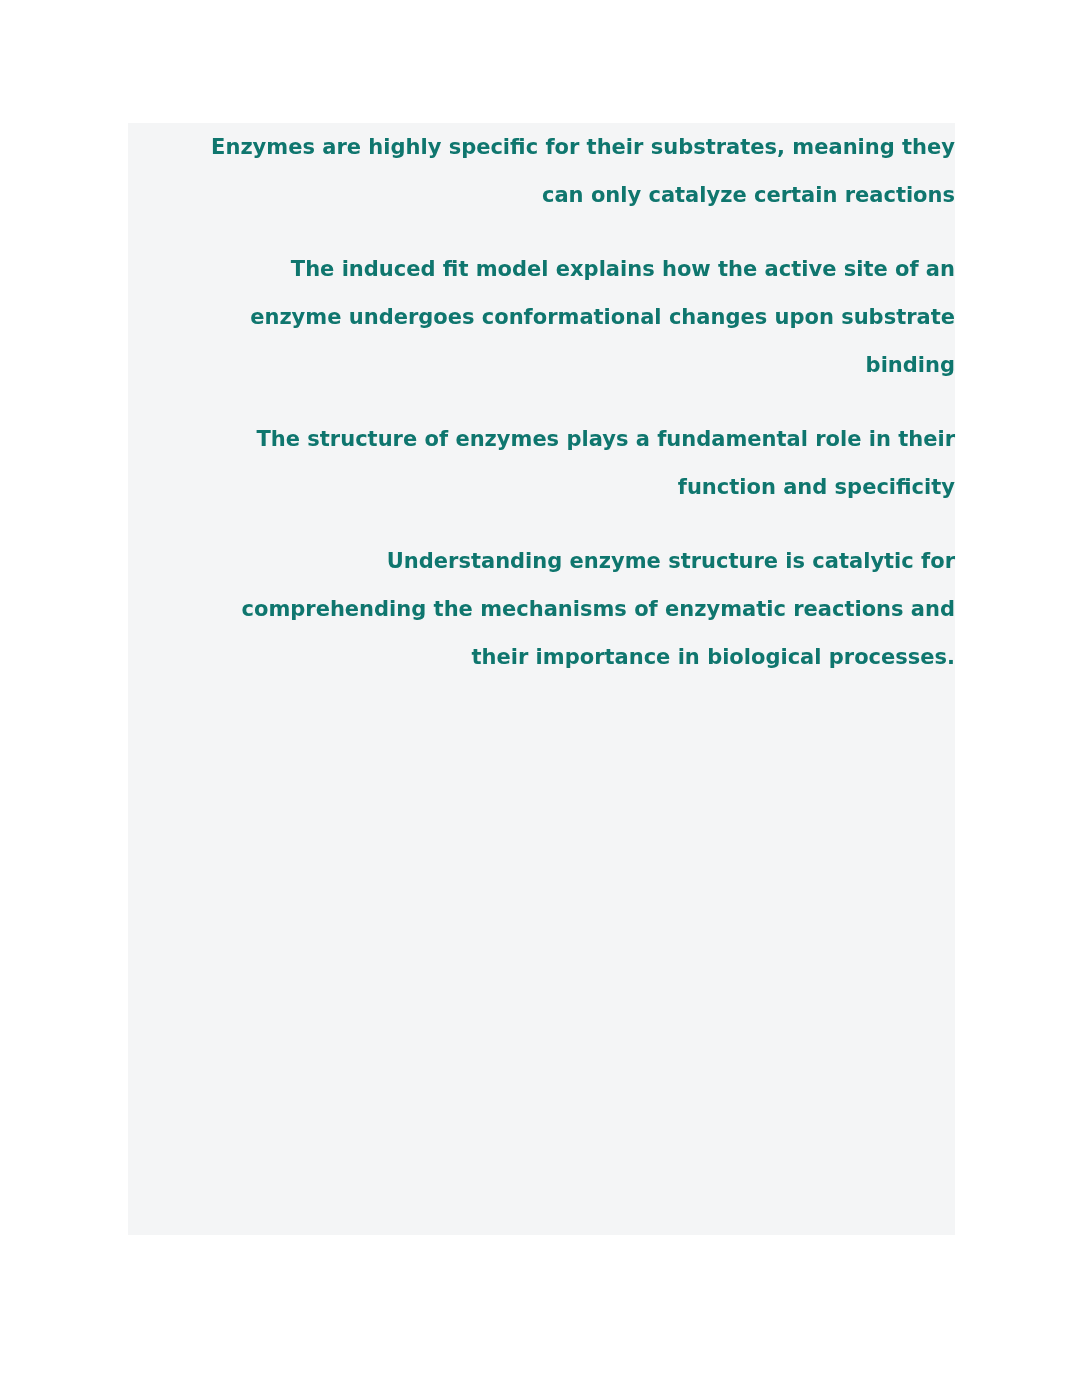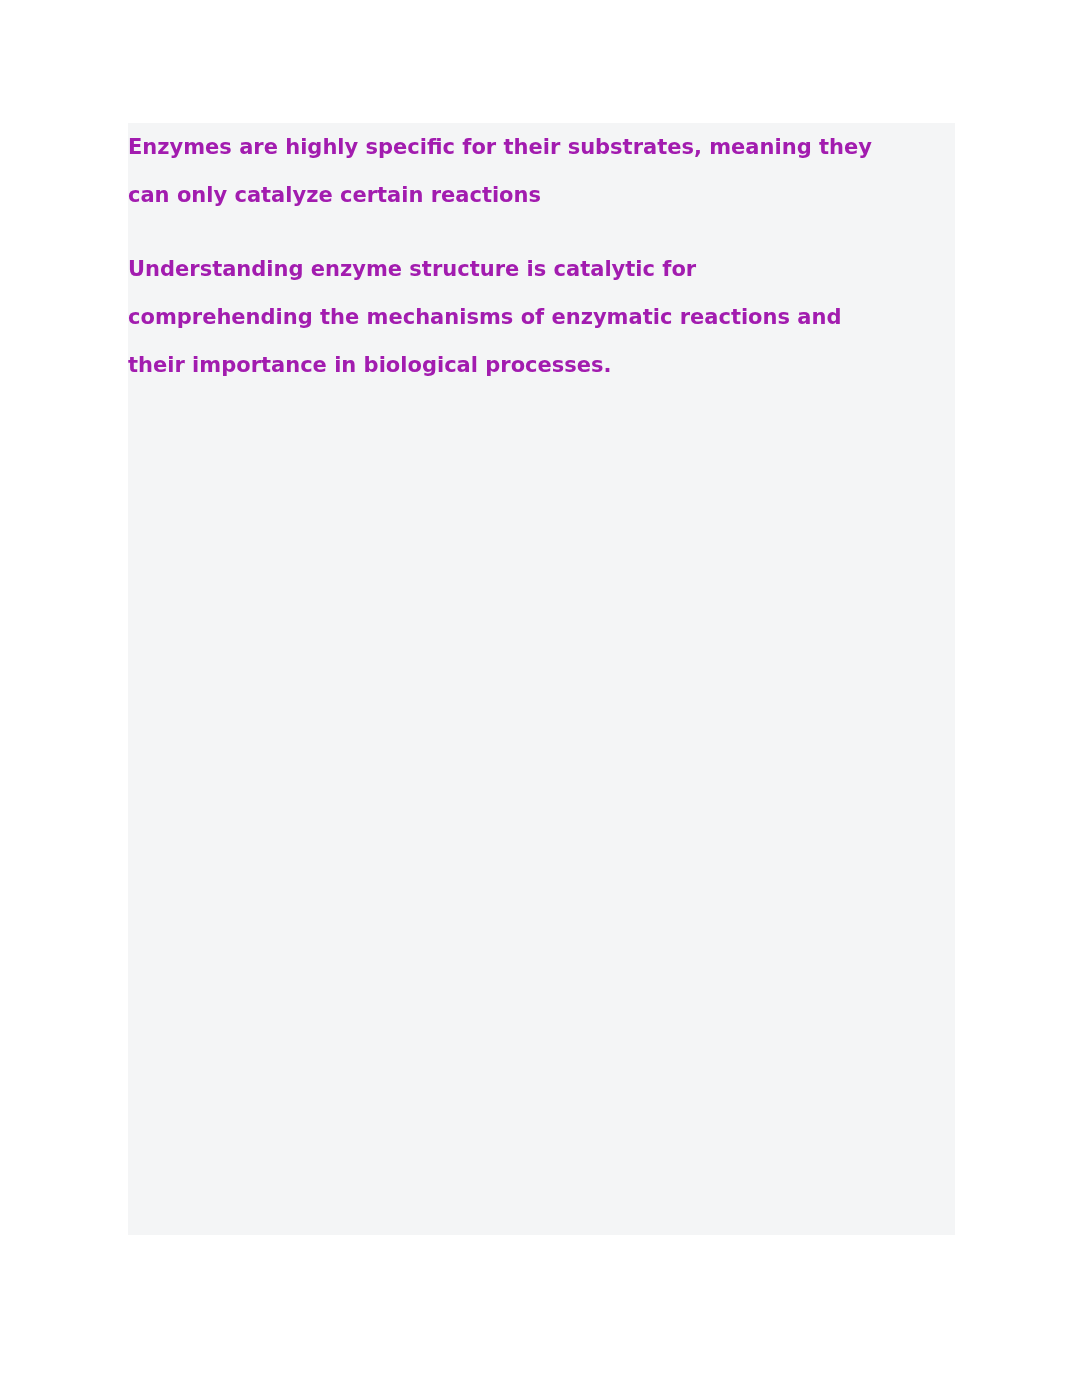--- a/index.html
+++ b/index.html
@@ -23,35 +23,40 @@
     width: 827px;
     height: 1112px;
     background: #f4f5f6;
   }
   .para, .heading {
     margin: 0 0 26px 0;
     padding: 0;
     font-size: 21px;
     line-height: 48px;
     font-weight: 600;
-    color: #a21caf;
-    text-align: left;
+    color: #0f766e;
+    text-align: right;
     white-space: pre-line;
   }
   .heading {
     margin-bottom: 102px;
   }
   .para:last-child {
     margin-bottom: 0;
   }
 </style>
 </head>
 <body>
 
 <div class="viewport">
   <div class="page">
     <p class="para">Enzymes are highly specific for their substrates, meaning they
 can only catalyze certain reactions</p>
+    <p class="para">The induced fit model explains how the active site of an
+enzyme undergoes conformational changes upon substrate
+binding</p>
+    <p class="para">The structure of enzymes plays a fundamental role in their
+function and specificity</p>
     <p class="para">Understanding enzyme structure is catalytic for
 comprehending the mechanisms of enzymatic reactions and
 their importance in biological processes.</p>
   </div>
 </div>
 
 </body></html>

